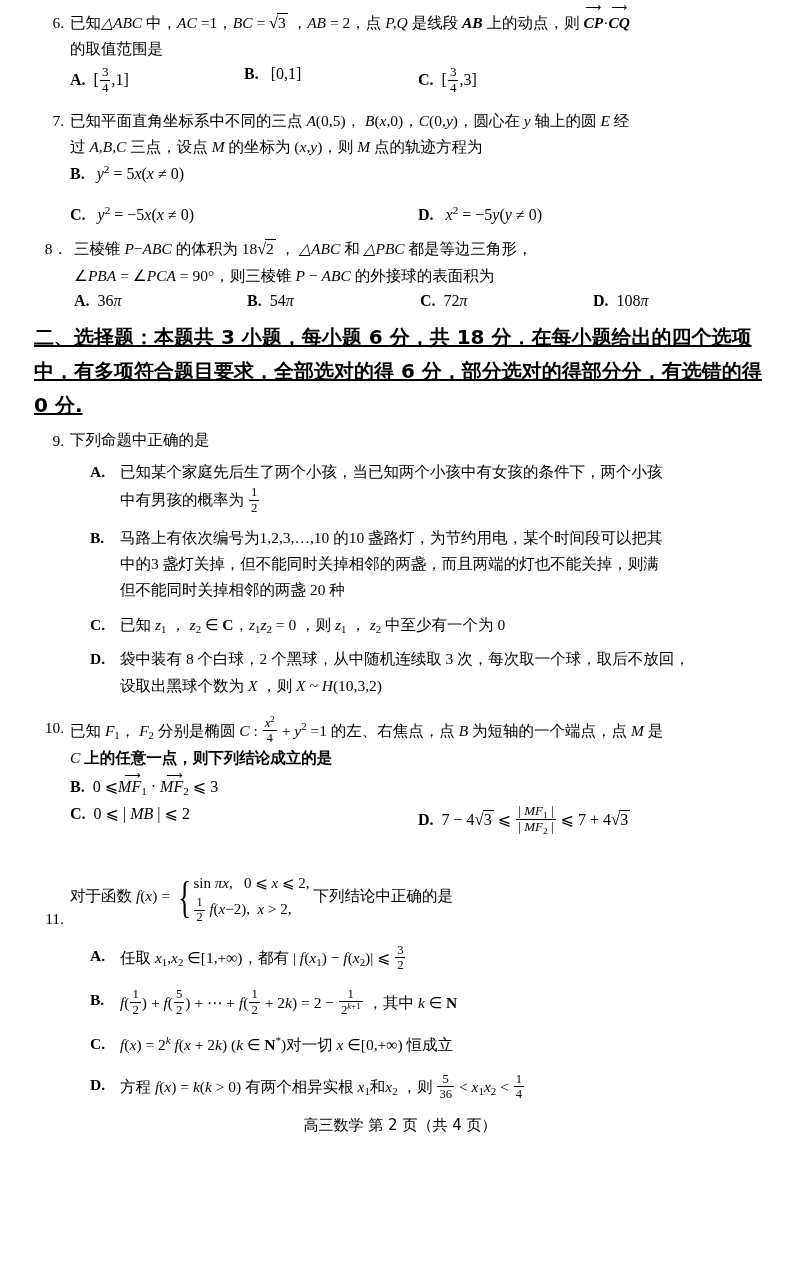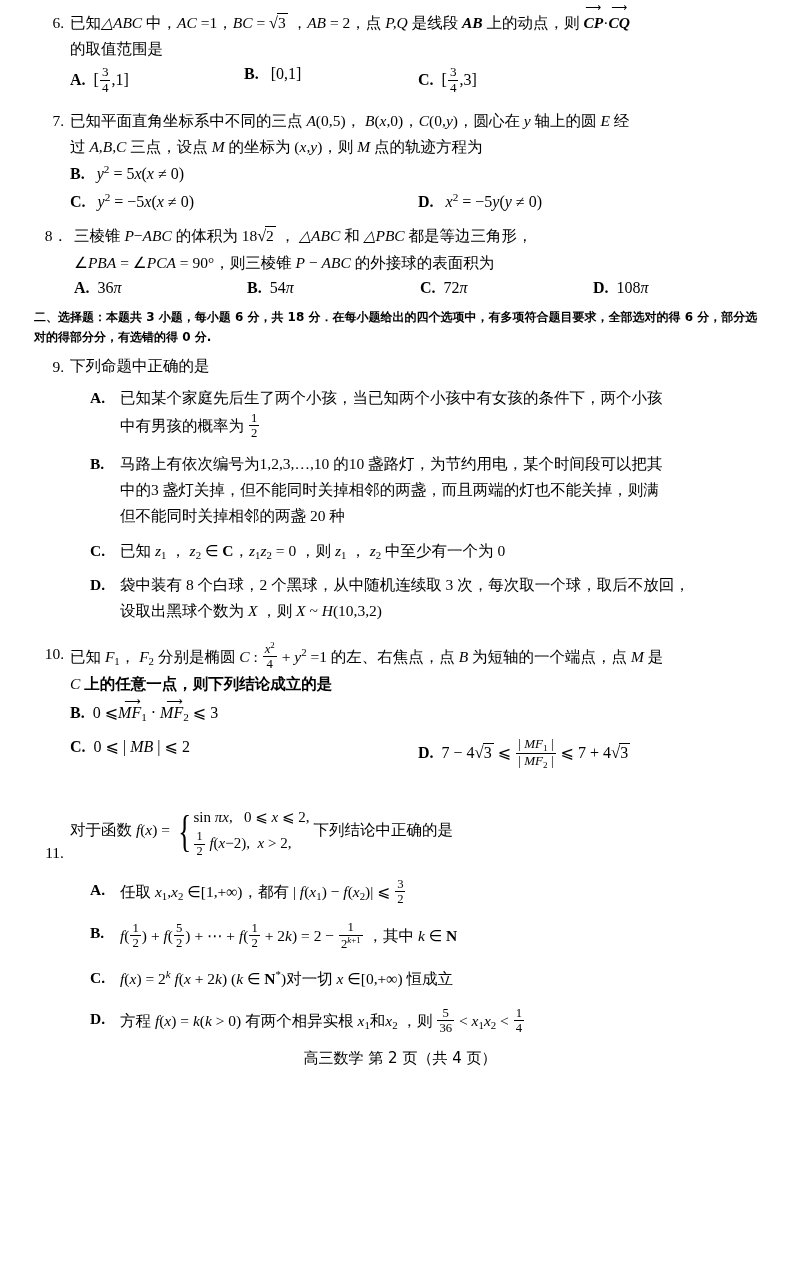--- a/index.html
+++ b/index.html
@@ -55,23 +55,24 @@
   }
   .sub .lbl {
     flex: 0 0 30px;
     font-weight: bold;
     font-family: "Liberation Serif", serif;
   }
   .sub .txt { flex: 1 1 auto; }
   .sectionhead {
     font-family: "DejaVu Sans", sans-serif;
     font-weight: bold;
-    font-size: 12px;
+    font-size: 20px;
     line-height: 1.7;
     margin: 10px 0 4px 0;
+    text-decoration: underline;
   }
   
   .frac {
     display: inline-block;
     vertical-align: -0.52em;
     text-align: center;
     font-size: 0.82em;
     line-height: 1.12;
     margin: 0 1px;
   }
@@ -139,21 +140,21 @@
       <span class="cn">已知平面直角坐标系中不同的三点</span> <span class="it">A</span>(0,5)<span class="cn">，</span>
       <span class="it">B</span>(<span class="it">x</span>,0)<span class="cn">，</span><span class="it">C</span>(0,<span class="it">y</span>)<span class="cn">，圆心在</span>
       <span class="it">y</span> <span class="cn">轴上的圆</span> <span class="it">E</span> <span class="cn">经</span>
       <br><span class="cn">过</span> <span class="it">A,B,C</span> <span class="cn">三点，设点</span> <span class="it">M</span> <span class="cn">的坐标为</span>
       (<span class="it">x</span>,<span class="it">y</span>)<span class="cn">，则</span> <span class="it">M</span> <span class="cn">点的轨迹方程为</span>
     </div>
   </div>
   <div class="opts-row opt2">
     <div><span class="opt-lbl">B.</span>&nbsp;&nbsp;&nbsp;<span class="it">y</span><span class="sup">2</span> = 5<span class="it">x</span>(<span class="it">x</span> ≠ 0)</div>
   </div>
-  <div class="opts-row opt2" style="margin-top:8px">
+  <div class="opts-row opt2" style="margin-top:21px">
     <div><span class="opt-lbl">C.</span>&nbsp;&nbsp;&nbsp;<span class="it">y</span><span class="sup">2</span> = −5<span class="it">x</span>(<span class="it">x</span> ≠ 0)</div>
     <div><span class="opt-lbl">D.</span>&nbsp;&nbsp;&nbsp;<span class="it">x</span><span class="sup">2</span> = −5<span class="it">y</span>(<span class="it">y</span> ≠ 0)</div>
   </div>
 
   <div class="q" style="margin-top:12px">
     <span class="qnum" style="width:34px">8．</span>
     <div class="qbody" style="margin-left:40px">
       <span class="cn">三棱锥</span> <span class="it">P</span>−<span class="it">ABC</span> <span class="cn">的体积为</span> 18<span class="sqrt"><span class="rad">√</span><span class="bar">2</span></span> <span class="cn">，</span>
       <span class="it">△ABC</span> <span class="cn">和</span> <span class="it">△PBC</span> <span class="cn">都是等边三角形，</span>
       <br>∠<span class="it">PBA</span> = ∠<span class="it">PCA</span> = 90°<span class="cn">，则三棱锥</span> <span class="it">P</span> − <span class="it">ABC</span> <span class="cn">的外接球的表面积为</span>
@@ -210,21 +211,21 @@
     <div class="qbody">
       <span class="cn">已知</span> <span class="it">F</span><span class="sub2">1</span>， <span class="it">F</span><span class="sub2">2</span> <span class="cn">分别是椭圆</span> <span class="it">C</span> :
       <span class="frac"><span class="num"><span class="it">x</span><span class="sup">2</span></span><span class="den">4</span></span> + <span class="it">y</span><span class="sup">2</span> =1 <span class="cn">的左、右焦点，点</span>
       <span class="it">B</span> <span class="cn">为短轴的一个端点，点</span> <span class="it">M</span> <span class="cn">是</span>
       <br><span class="it">C</span> <span class="cn bd">上的任意一点，则下列结论成立的是</span>
     </div>
   </div>
   <div class="opts-row opt2" style="margin-top:6px">
     <div><span class="opt-lbl">B.</span>&nbsp;&nbsp;0 ⩽<span class="vec"><span class="arr">⟶</span><span class="it">MF</span><span class="sub2">1</span></span> · <span class="vec"><span class="arr">⟶</span><span class="it">MF</span><span class="sub2">2</span></span> ⩽ 3</div>
   </div>
-  <div class="opts-row opt2" style="margin-top:14px">
+  <div class="opts-row opt2" style="margin-top:6px">
     <div><span class="opt-lbl">C.</span>&nbsp;&nbsp;0 ⩽ | <span class="it">MB</span> | ⩽ 2</div>
     <div><span class="opt-lbl">D.</span>&nbsp;&nbsp;7 − 4<span class="sqrt"><span class="rad">√</span><span class="bar">3</span></span> ⩽
       <span class="frac"><span class="num">| <span class="it">MF</span><span class="sub2">1</span> |</span><span class="den">| <span class="it">MF</span><span class="sub2">2</span> |</span></span> ⩽ 7 + 4<span class="sqrt"><span class="rad">√</span><span class="bar">3</span></span></div>
   </div>
 
   <div class="q" style="margin-top:20px">
     <span class="qnum" style="top:50px">11.</span>
     <div class="qbody" style="padding-top:14px">
       <span class="cn">对于函数</span> <span class="it">f</span>(<span class="it">x</span>) =
       <span class="brace-eq">

